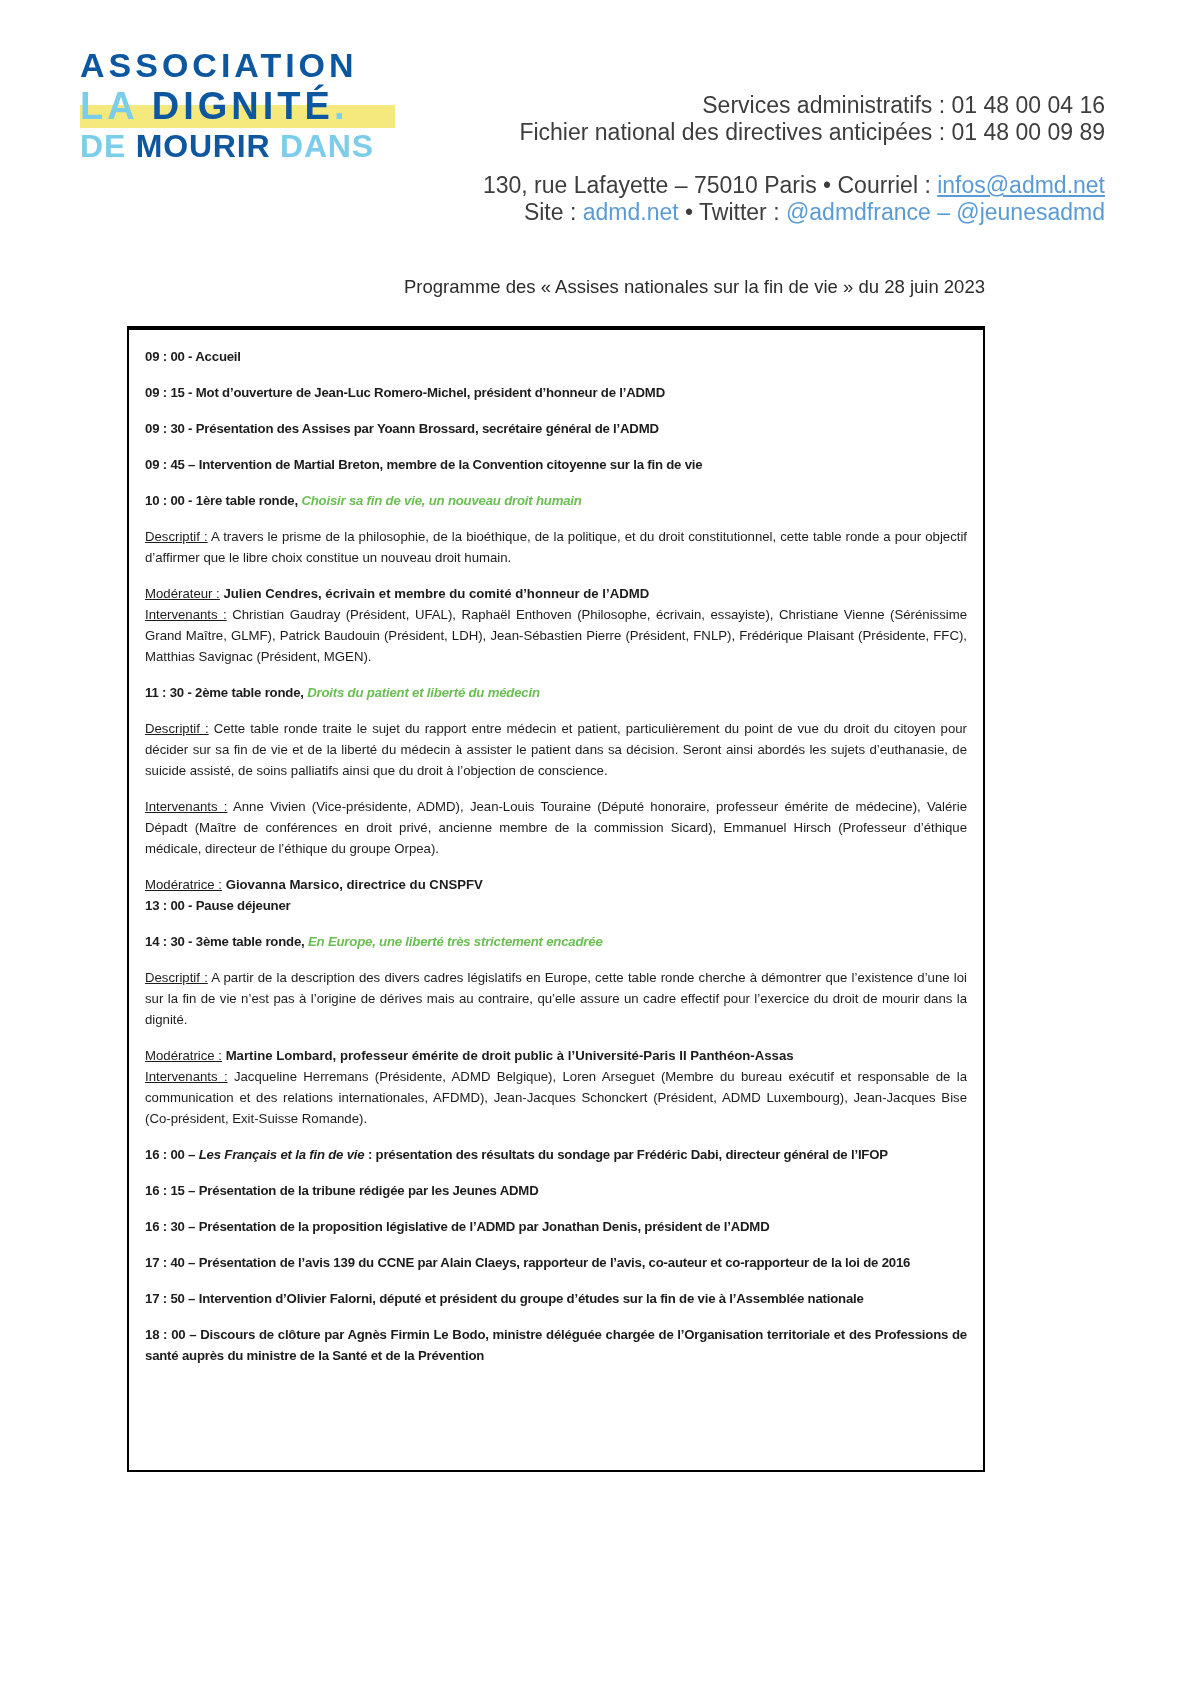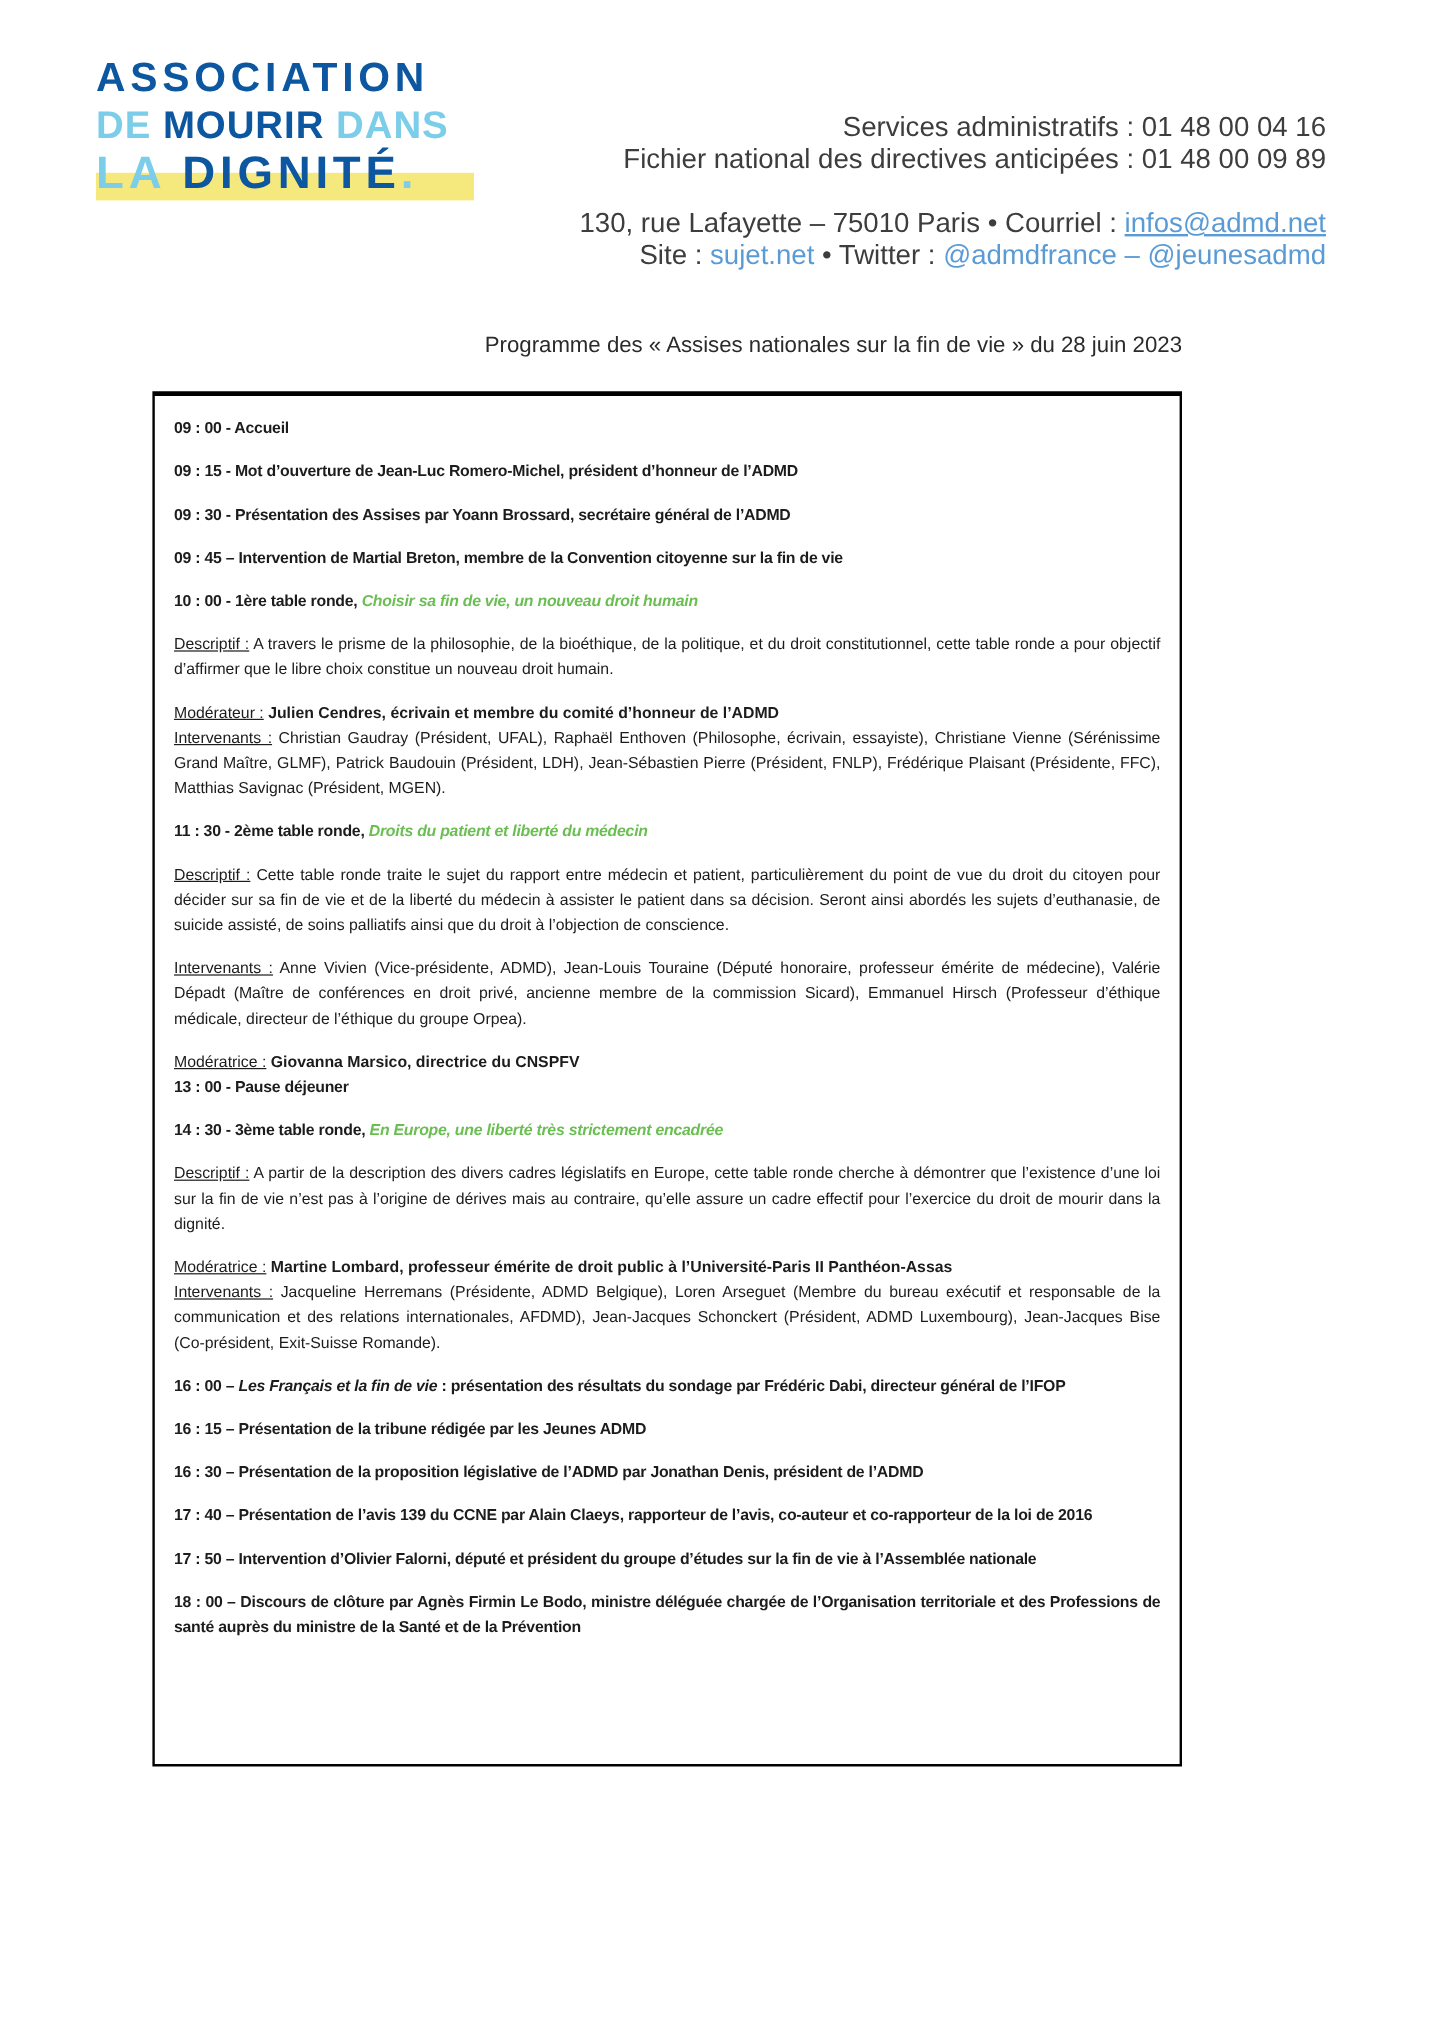--- a/index.html
+++ b/index.html
@@ -72,35 +72,35 @@
   .seg-u{font-weight:400;text-decoration:underline;}
   .seg-g{font-weight:700;font-style:italic;color:var(--green);}
 </style>
 </head>
 <body>
 
 <div class="page">
 
   <div class="logo">
     <div class="logo-line l1"><span class="dk">ASSOCIATION</span></div>
-    <div class="logo-line l3"><span class="lt">DE </span><span class="dk">MOURIR </span><span class="lt">DANS</span></div>
     <div class="logo-line l4">
       <span class="yellow-bar"></span>
       <span class="word lt">LA </span><span class="word dk">DIGNITÉ</span><span class="word lt">.</span>
     </div>
+    <div class="logo-line l3"><span class="lt">DE </span><span class="dk">MOURIR </span><span class="lt">DANS</span></div>
   </div>
 
   <div class="contact">
     <div>Services administratifs : 01 48 00 04 16</div>
     <div>Fichier national des directives anticipées : 01 48 00 09 89</div>
     <div class="addr-block">
       <span>130, rue Lafayette – 75010 Paris • Courriel : </span><a class="link u" href="#">infos@admd.net</a>
     </div>
     <div>
-      <span>Site : </span><a class="link" href="#">sujet.net</a><span> • Twitter : </span><a class="link" href="#">@admdfrance – @jeunesadmd</a>
+      <span>Site : </span><a class="link" href="#">admd.net</a><span> • Twitter : </span><a class="link" href="#">@admdfrance – @jeunesadmd</a>
     </div>
   </div>
 
   <div class="prog-title">Programme des « Assises nationales sur la fin de vie » du 28 juin 2023</div>
 
   <div class="box" id="schedule-box">
       <p class="item k-time"><span class="seg-b">09 : 00 - Accueil</span></p>
       <p class="item k-time"><span class="seg-b">09 : 15 - Mot d’ouverture de Jean-Luc Romero-Michel, président d’honneur de l’ADMD</span></p>
       <p class="item k-time"><span class="seg-b">09 : 30 - Présentation des Assises par Yoann Brossard, secrétaire général de l’ADMD</span></p>
       <p class="item k-time"><span class="seg-b">09 : 45 – Intervention de Martial Breton, membre de la Convention citoyenne sur la fin de vie</span></p>

